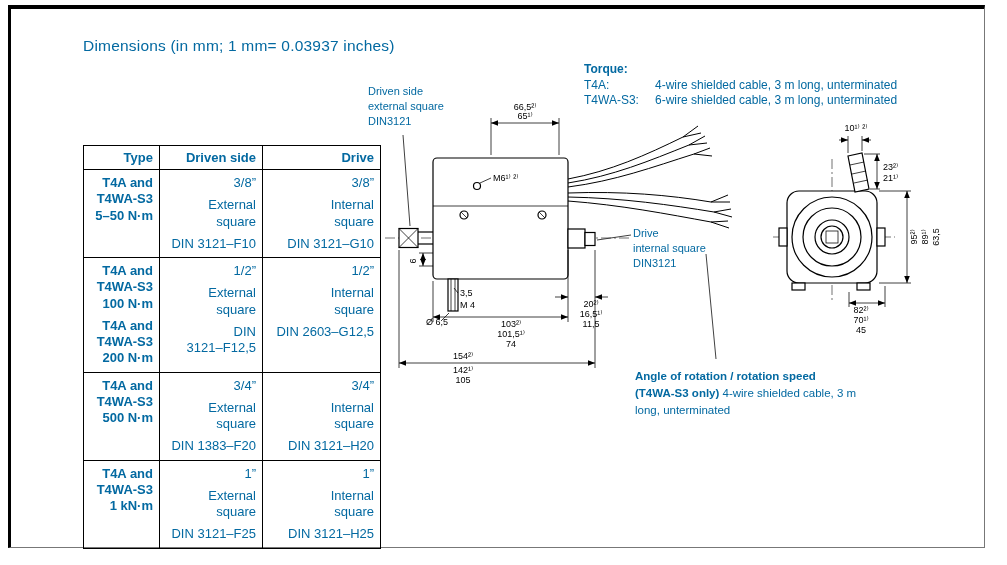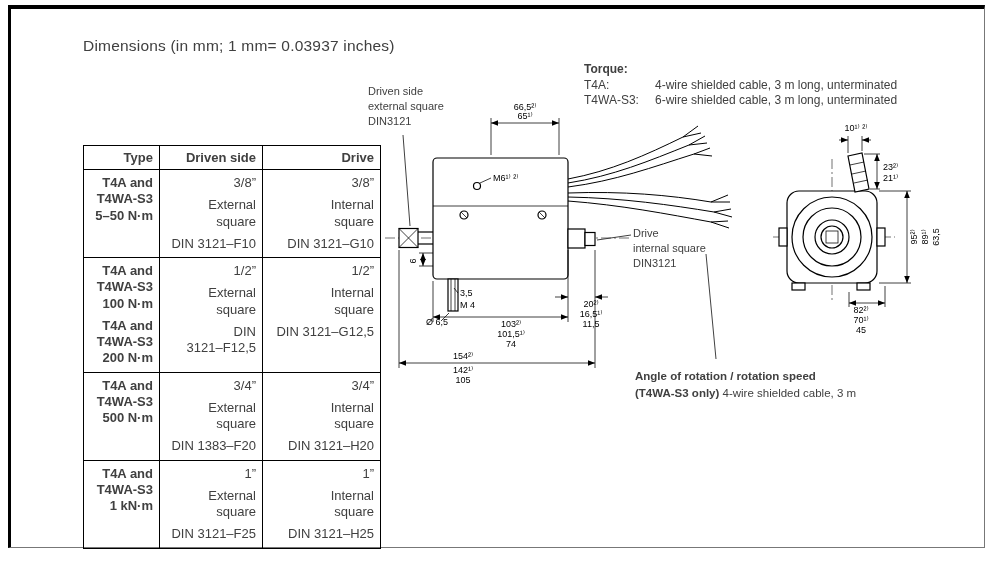--- a/index.html
+++ b/index.html
@@ -1,19 +1,19 @@
 <!DOCTYPE html>
 <html><head>
 <meta charset="utf-8">
 <style>
   * { margin:0; padding:0; box-sizing:border-box; }
   html,body { background:#ffffff; }
   .page {
     position:relative; width:1007px; height:565px; background:#fff;
-    font-family:"Liberation Sans","DejaVu Sans",sans-serif; color:#404040; overflow:hidden;
+    font-family:"Liberation Sans","DejaVu Sans",sans-serif; color:#0369a1; overflow:hidden;
   }
   .frame {
     position:absolute; left:8px; top:5px; width:977px; height:543px; background:#fff;
     border-top:4px solid #000; border-left:3px solid #000;
     border-right:1px solid #777; border-bottom:1px solid #777;
   }
   .title { position:absolute; left:72px; top:28px; font-size:15.5px; letter-spacing:.2px; }
 
   
   table.spec { position:absolute; left:72px; top:136px; border-collapse:collapse; table-layout:fixed; width:297px; }
@@ -103,21 +103,21 @@
             <div class="para">1/2”</div>
             <div class="para">External
 square</div>
             <div class="para">DIN
 3121–F12,5</div>
           </td>
           <td>
             <div class="para">1/2”</div>
             <div class="para">Internal
 square</div>
-            <div class="para">DIN 3121–G12,5</div>
+            <div class="para">DIN 2603–G12,5</div>
           </td>
         </tr>
         <tr>
           <td class="c-type">
             <div class="para">T4A and
 T4WA-S3
 500 N·m</div>
           </td>
           <td>
             <div class="para">3/4”</div>
@@ -168,20 +168,21 @@
       </div>
     </div>
 
     <div class="note drive-note">Drive
 internal square
 DIN3121</div>
 
     <div class="angle">
       <div class="bold">Angle of rotation / rotation speed</div>
       <div><span class="bold">(T4WA-S3 only)</span><span> 4-wire shielded cable, 3 m</span></div>
+      <div>long, unterminated</div>
     </div>
 
 
     <svg class="drawing" width="973" height="538" viewBox="0 0 973 538" xmlns="http://www.w3.org/2000/svg">
       <defs>
         <marker id="arrow" viewBox="0 0 10 10" refX="10" refY="5" markerWidth="8" markerHeight="7" markerUnits="userSpaceOnUse" orient="auto-start-reverse">
           <path d="M0,1 L10,5 L0,9 Z" fill="#000"></path>
         </marker>
       </defs>
 

